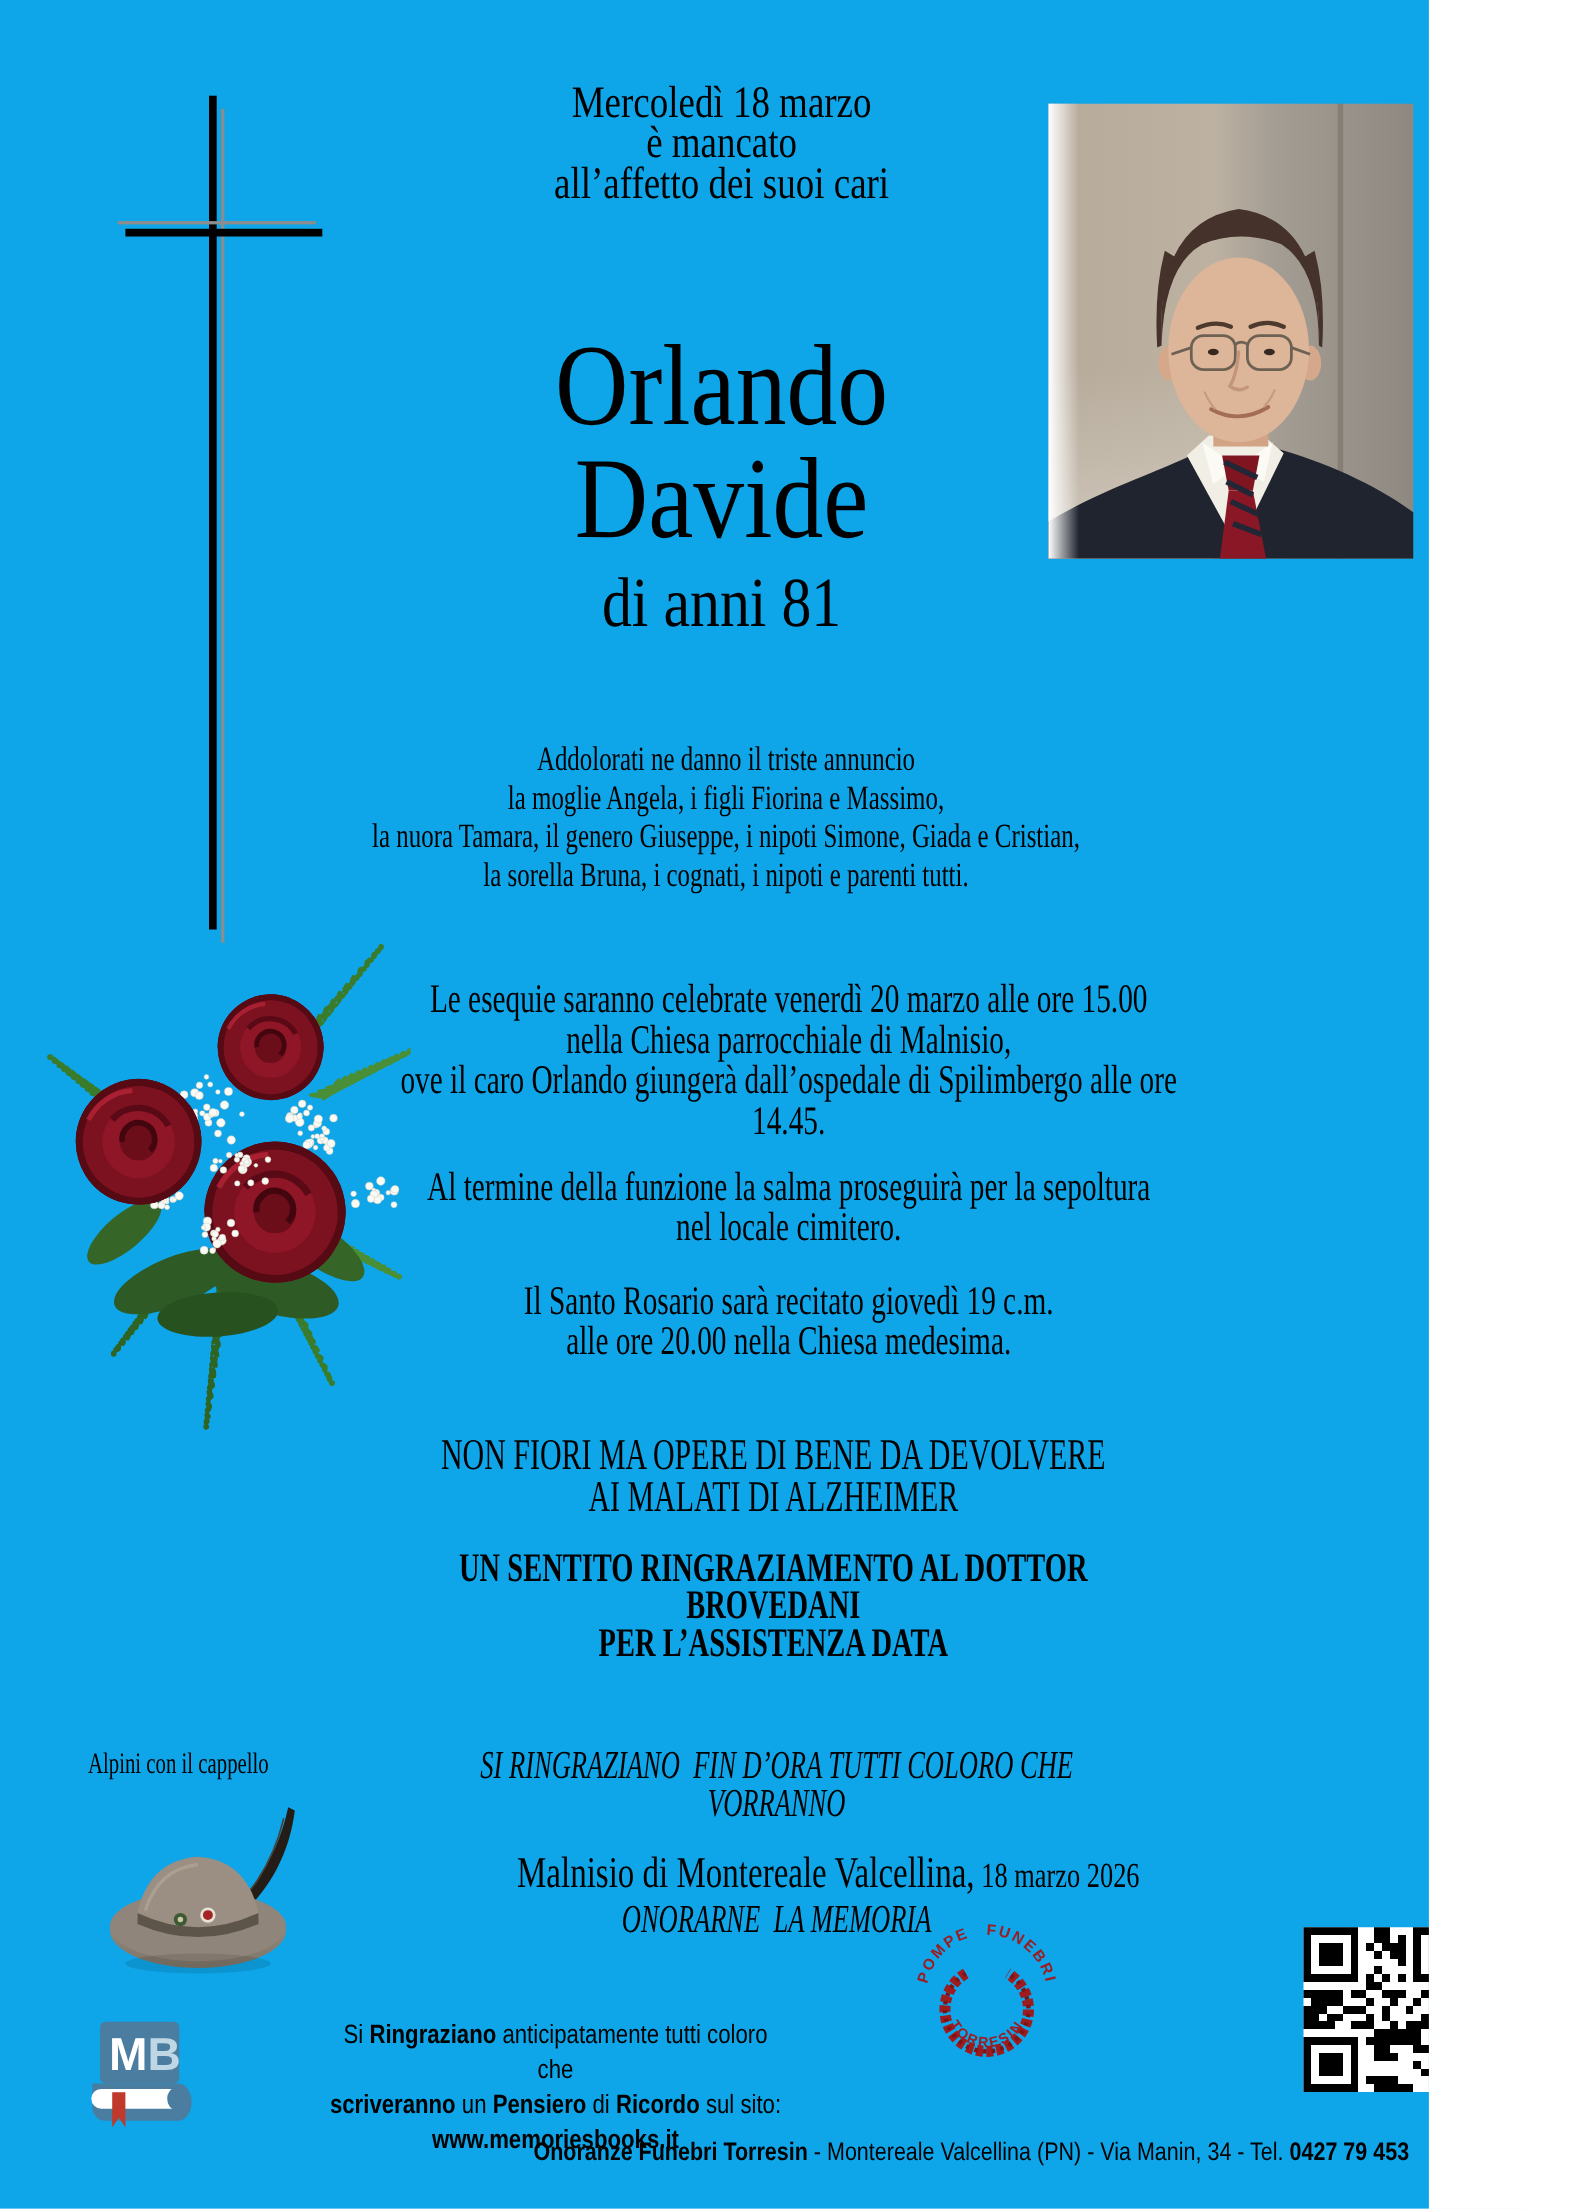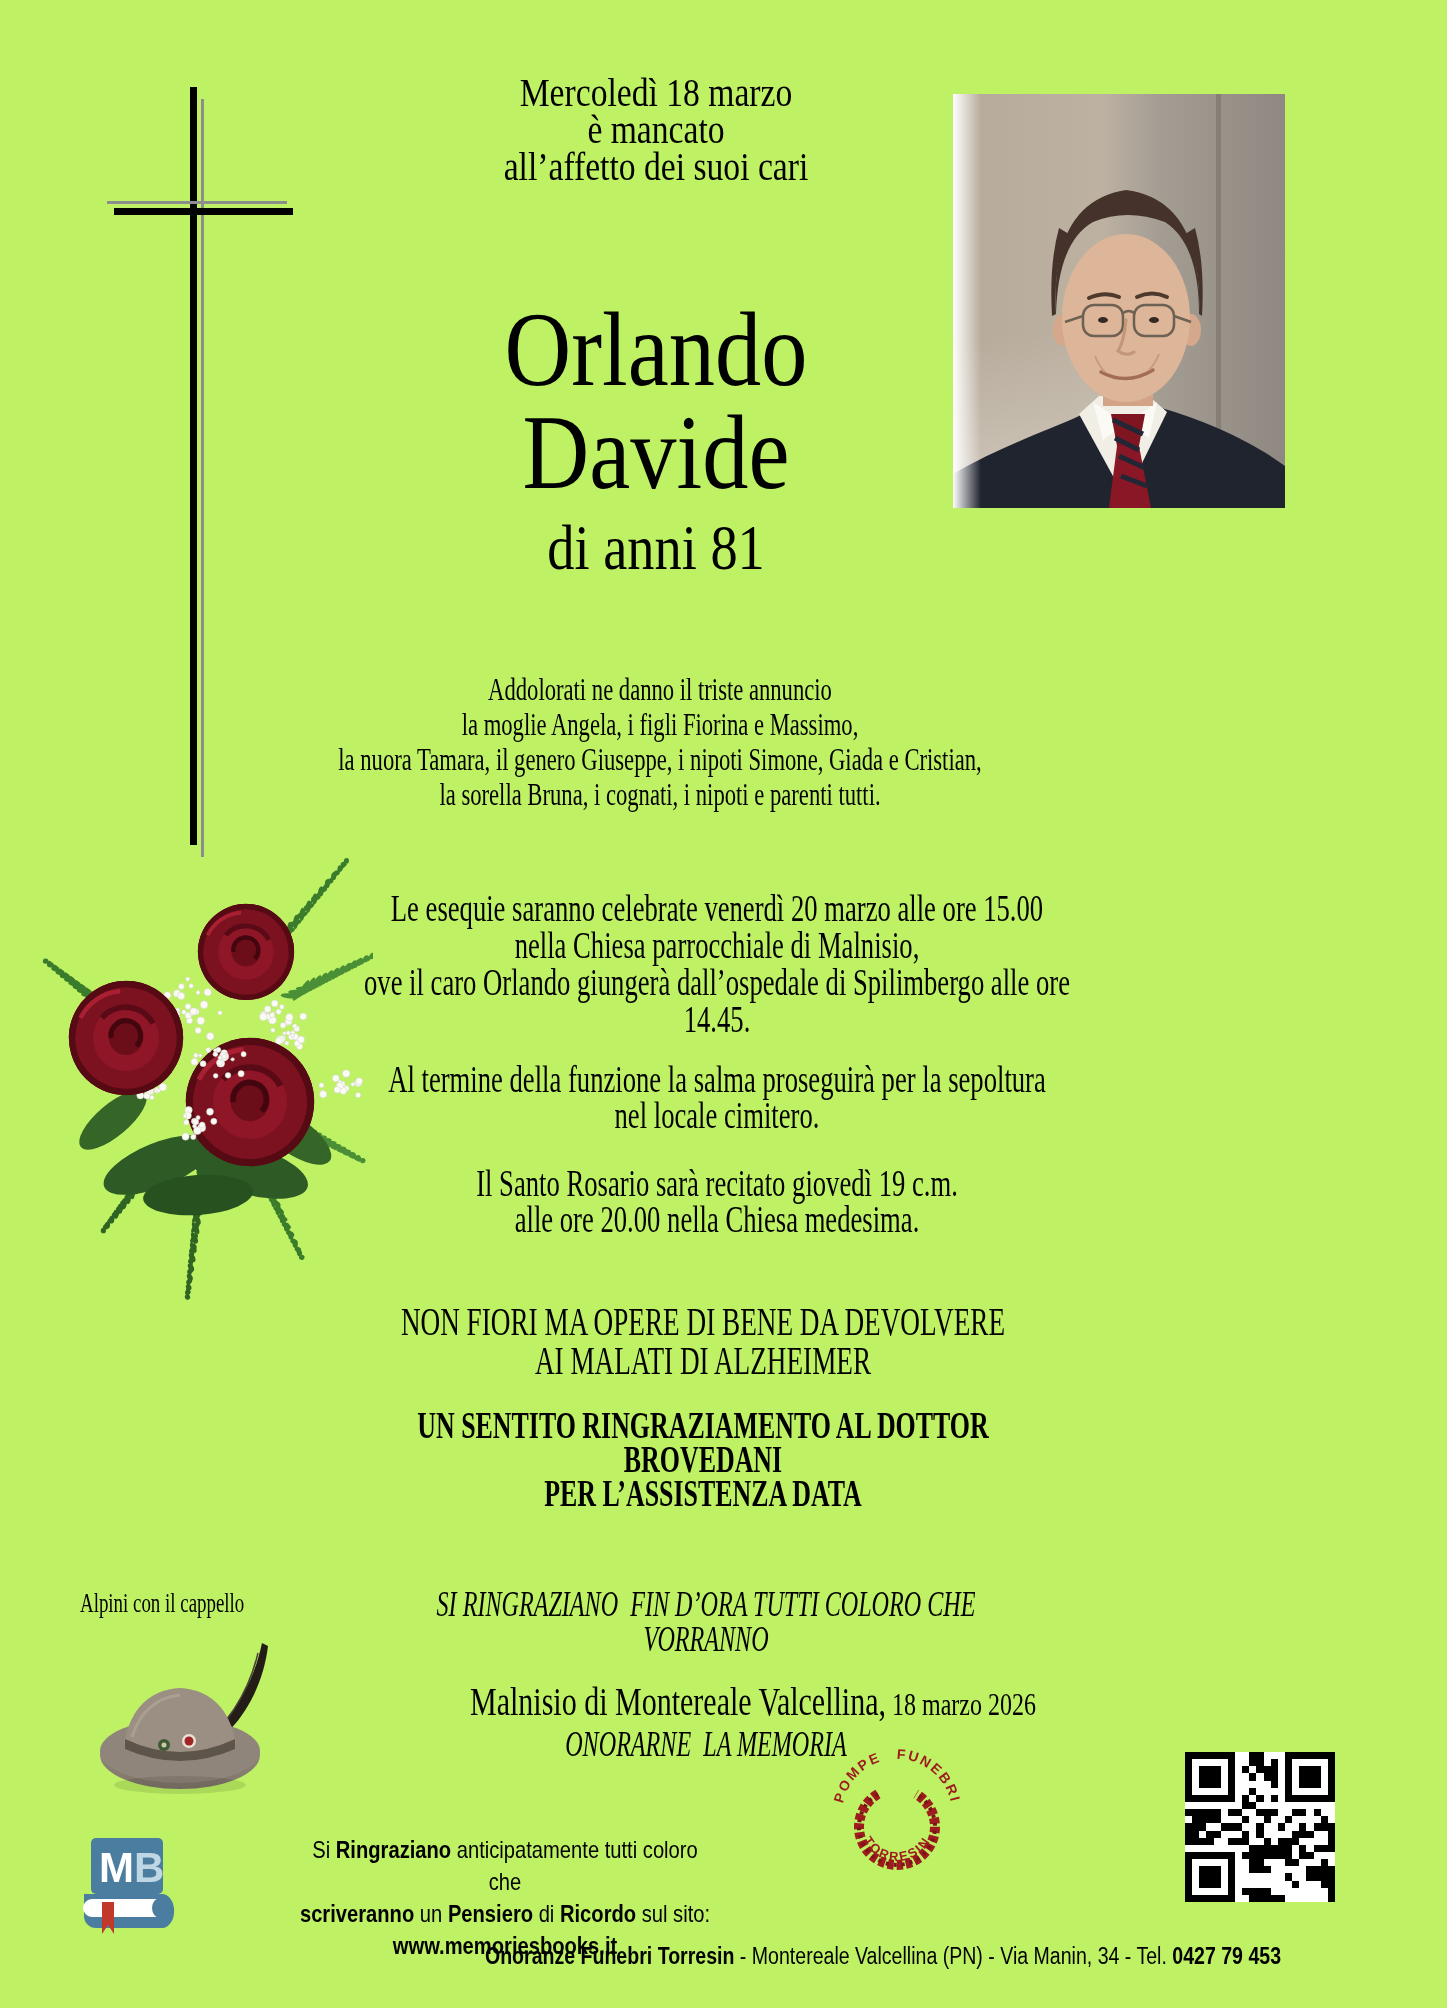--- a/index.html
+++ b/index.html
@@ -1,17 +1,17 @@
 <!DOCTYPE html>
 <html><head>
 <meta charset="utf-8">
 <style>
   html,body{margin:0;padding:0;background:#ffffff;}
   .page{
-    position:relative;width:1447px;height:2008px;background:#bef264;overflow:hidden;
+    position:relative;width:1299px;height:2008px;background:#0ea5e9;overflow:hidden;
     font-family:"Liberation Serif","DejaVu Serif",serif;color:#000;
   }
   .abs{position:absolute;}
   .ctr{text-align:center;}
   .serifblk{font-family:"Liberation Serif","DejaVu Serif",serif;color:#000;}
   .sans{font-family:"Liberation Sans","DejaVu Sans",sans-serif;}
   .b{font-weight:bold;}
   
   .xline{position:absolute;background:#000;}
   .xline.gray{background:#8d8d8d;}

